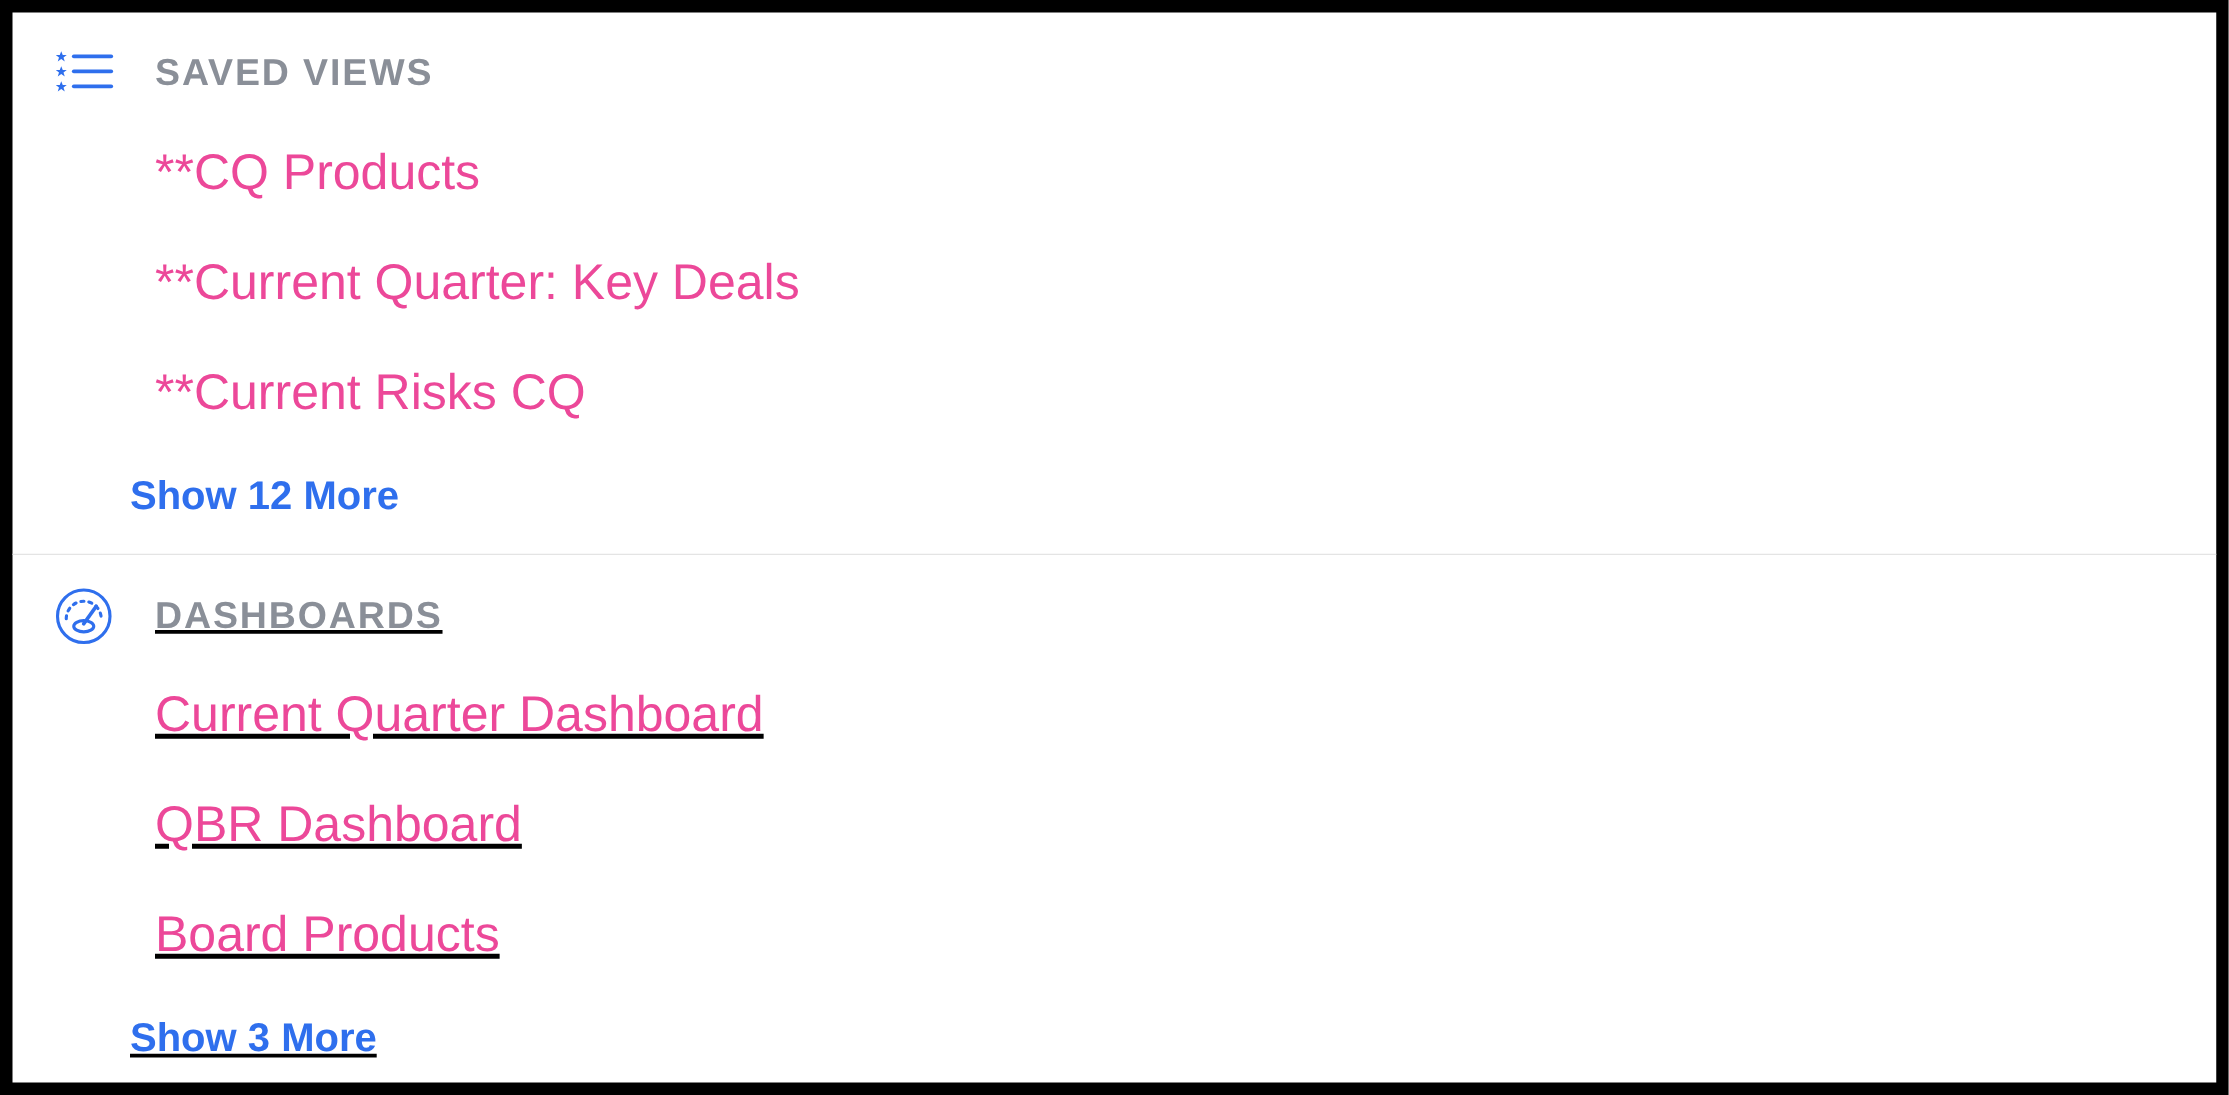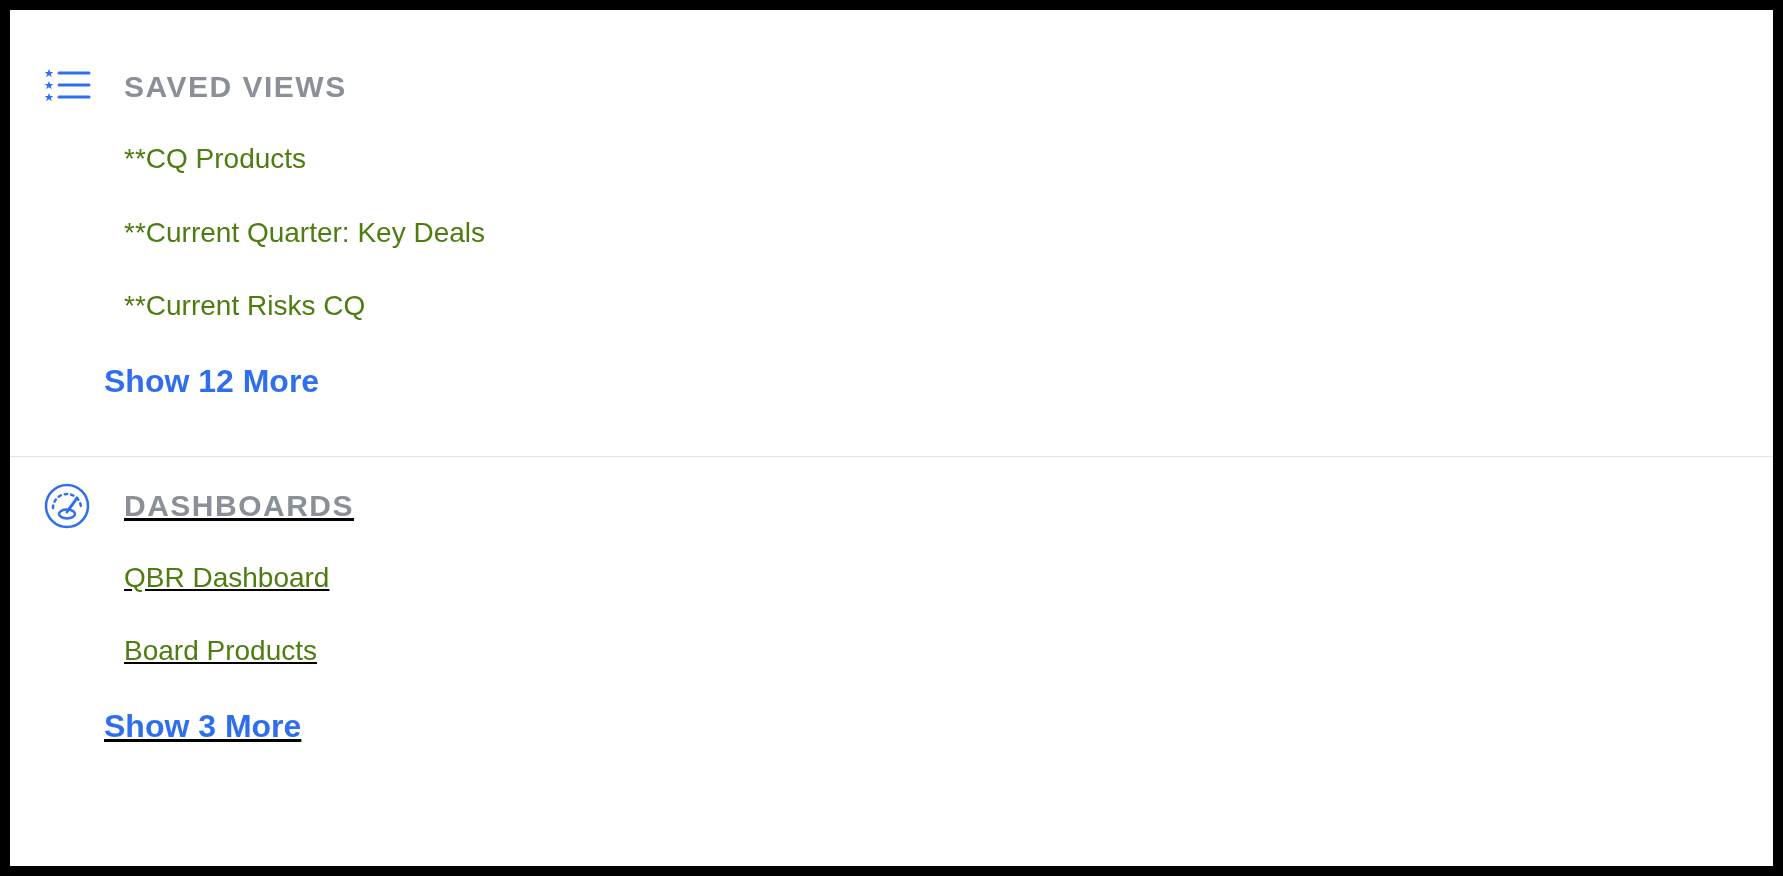--- a/index.html
+++ b/index.html
@@ -13,21 +13,20 @@
     }
     .panel {
       width: 1783px;
       height: 876px;
       border: 10px solid #000;
       background: #fff;
       position: relative;
     }
     .section {
       padding: 22px 0 28px 0;
-      margin-top: 28px;
     }
     .section + .section {
       border-top: 1px solid #e4e4e4;
       text-decoration: underline;
     }
     .section-header {
       display: flex;
       align-items: center;
       padding-left: 30px;
       margin-bottom: 28px;
@@ -50,23 +49,23 @@
       font-size: 30px;
       font-weight: 600;
       letter-spacing: 1.5px;
       color: #8a8f98;
     }
     .item-list {
       list-style: none;
       padding-left: 114px;
     }
     .item-list li {
-      font-size: 28px;
+      font-size: 40px;
       line-height: 1.2;
-      color: #4d7c0f;
+      color: #ec4899;
       margin-bottom: 40px;
       cursor: pointer;
     }
     .show-more {
       display: block;
       padding-left: 94px;
       font-size: 32px;
       font-weight: 700;
       color: #2f6fed;
       cursor: pointer;
@@ -111,19 +110,20 @@
         <svg viewBox="0 0 48 48" fill="none" stroke="currentColor" stroke-width="2.5">
           <circle cx="24" cy="24" r="21"></circle>
           <path d="M10 26 a14 14 0 0 1 28 0" stroke-dasharray="2.5 4" stroke-linecap="round"></path>
           <line x1="24" y1="30" x2="34" y2="16" stroke-linecap="round" stroke-width="3"></line>
           <ellipse cx="24" cy="32" rx="8" ry="4.5"></ellipse>
         </svg>
       </span>
       <span class="section-title">DASHBOARDS</span>
     </div>
     <ul class="item-list">
+      <li>Current Quarter Dashboard</li>
       <li>QBR Dashboard</li>
       <li>Board Products</li>
     </ul>
     <span class="show-more">Show 3 More</span>
   </div>
 
 </div>
 
 </body></html>

